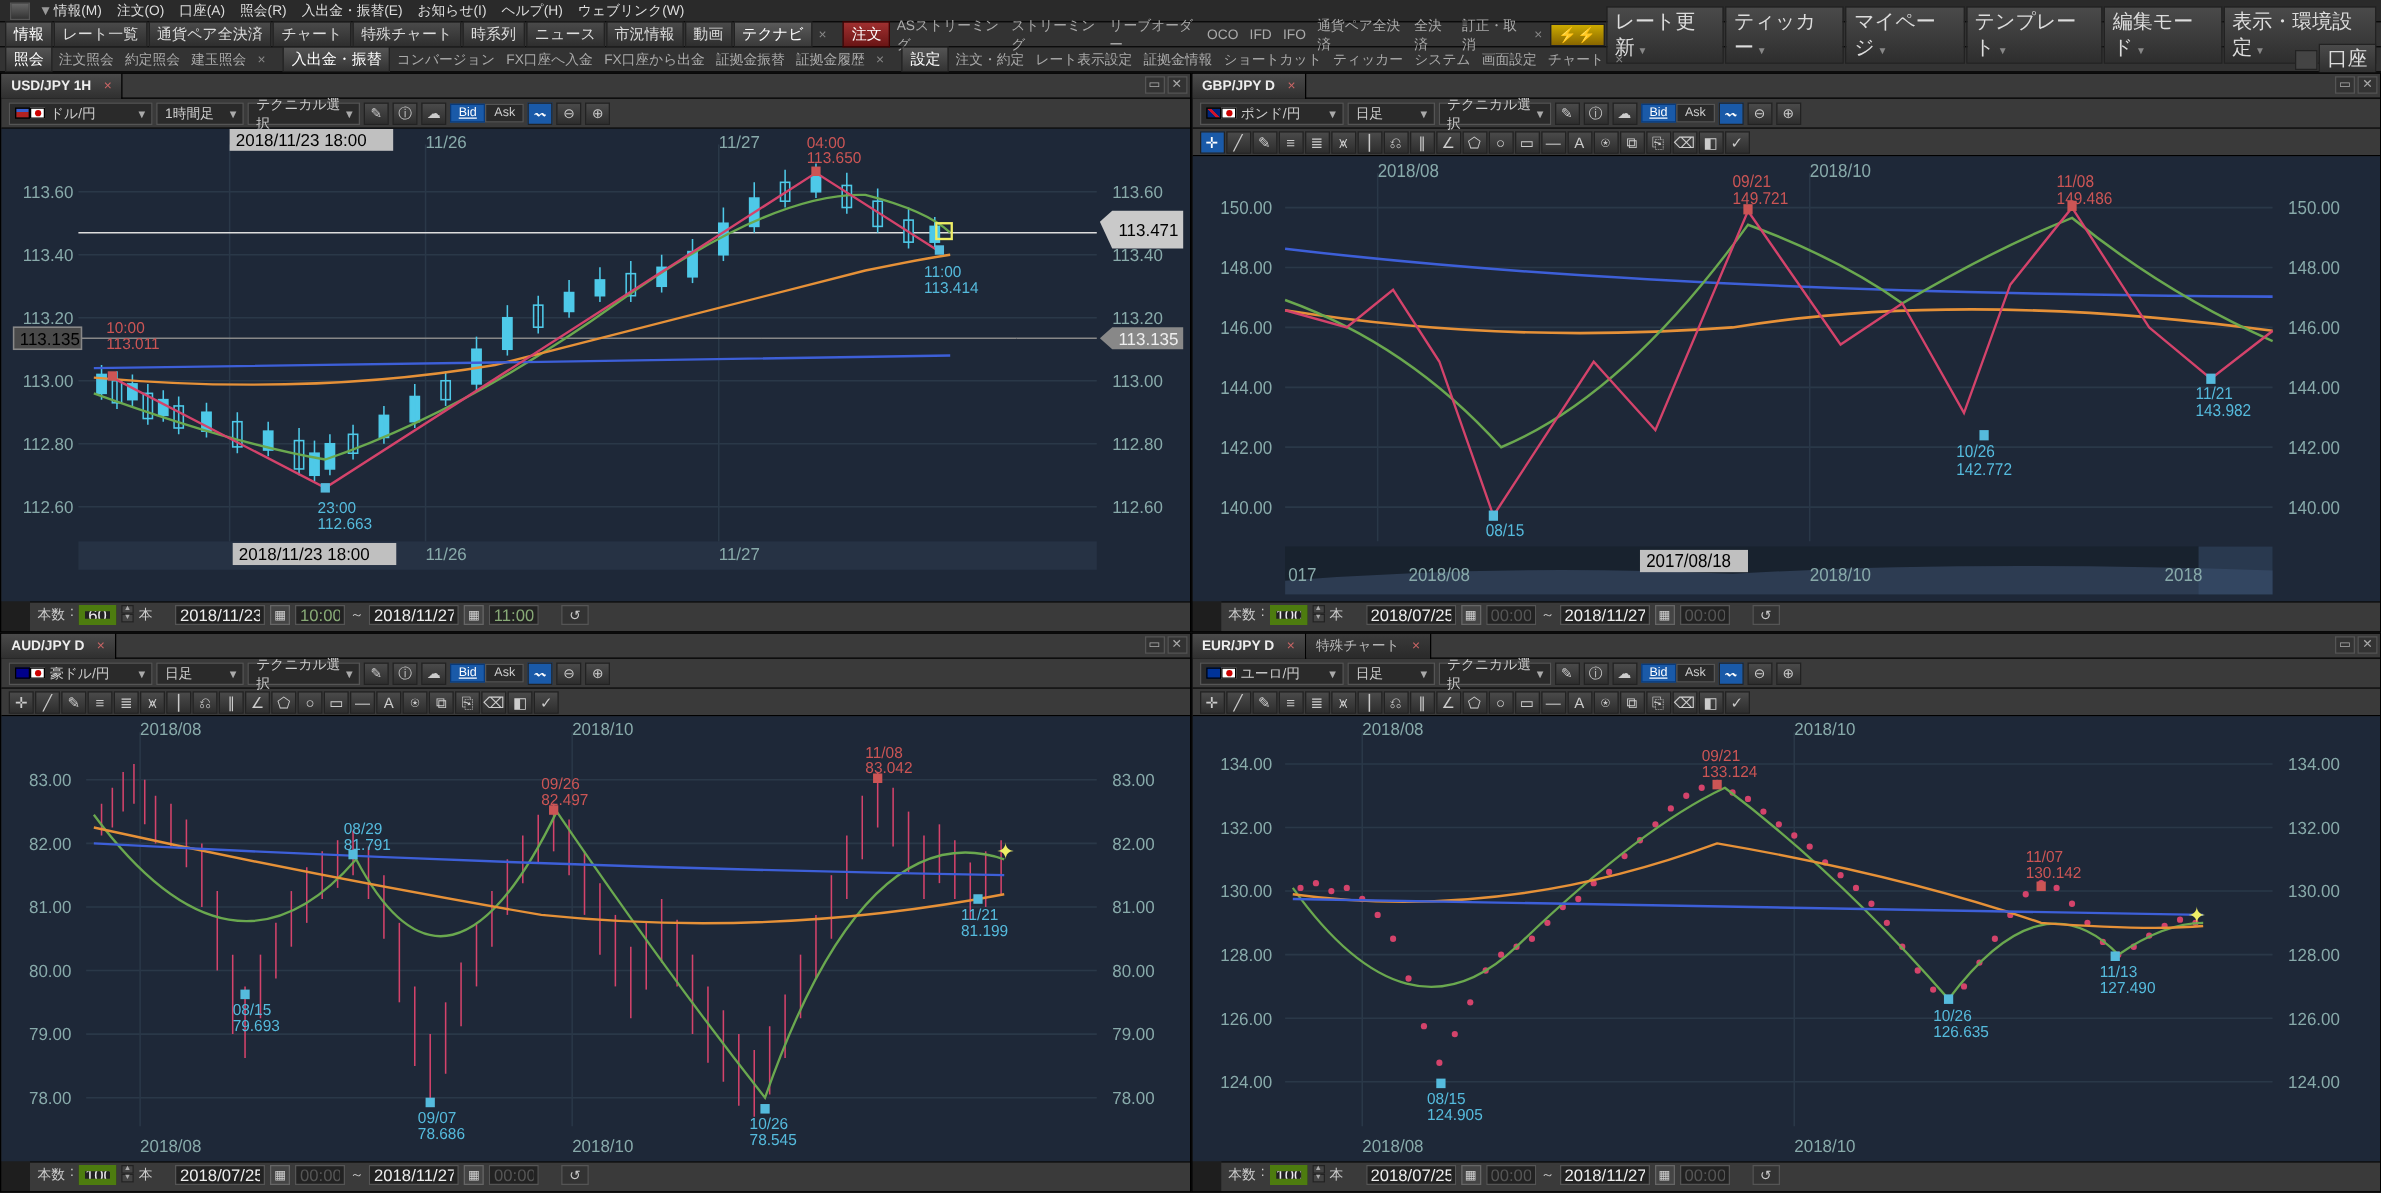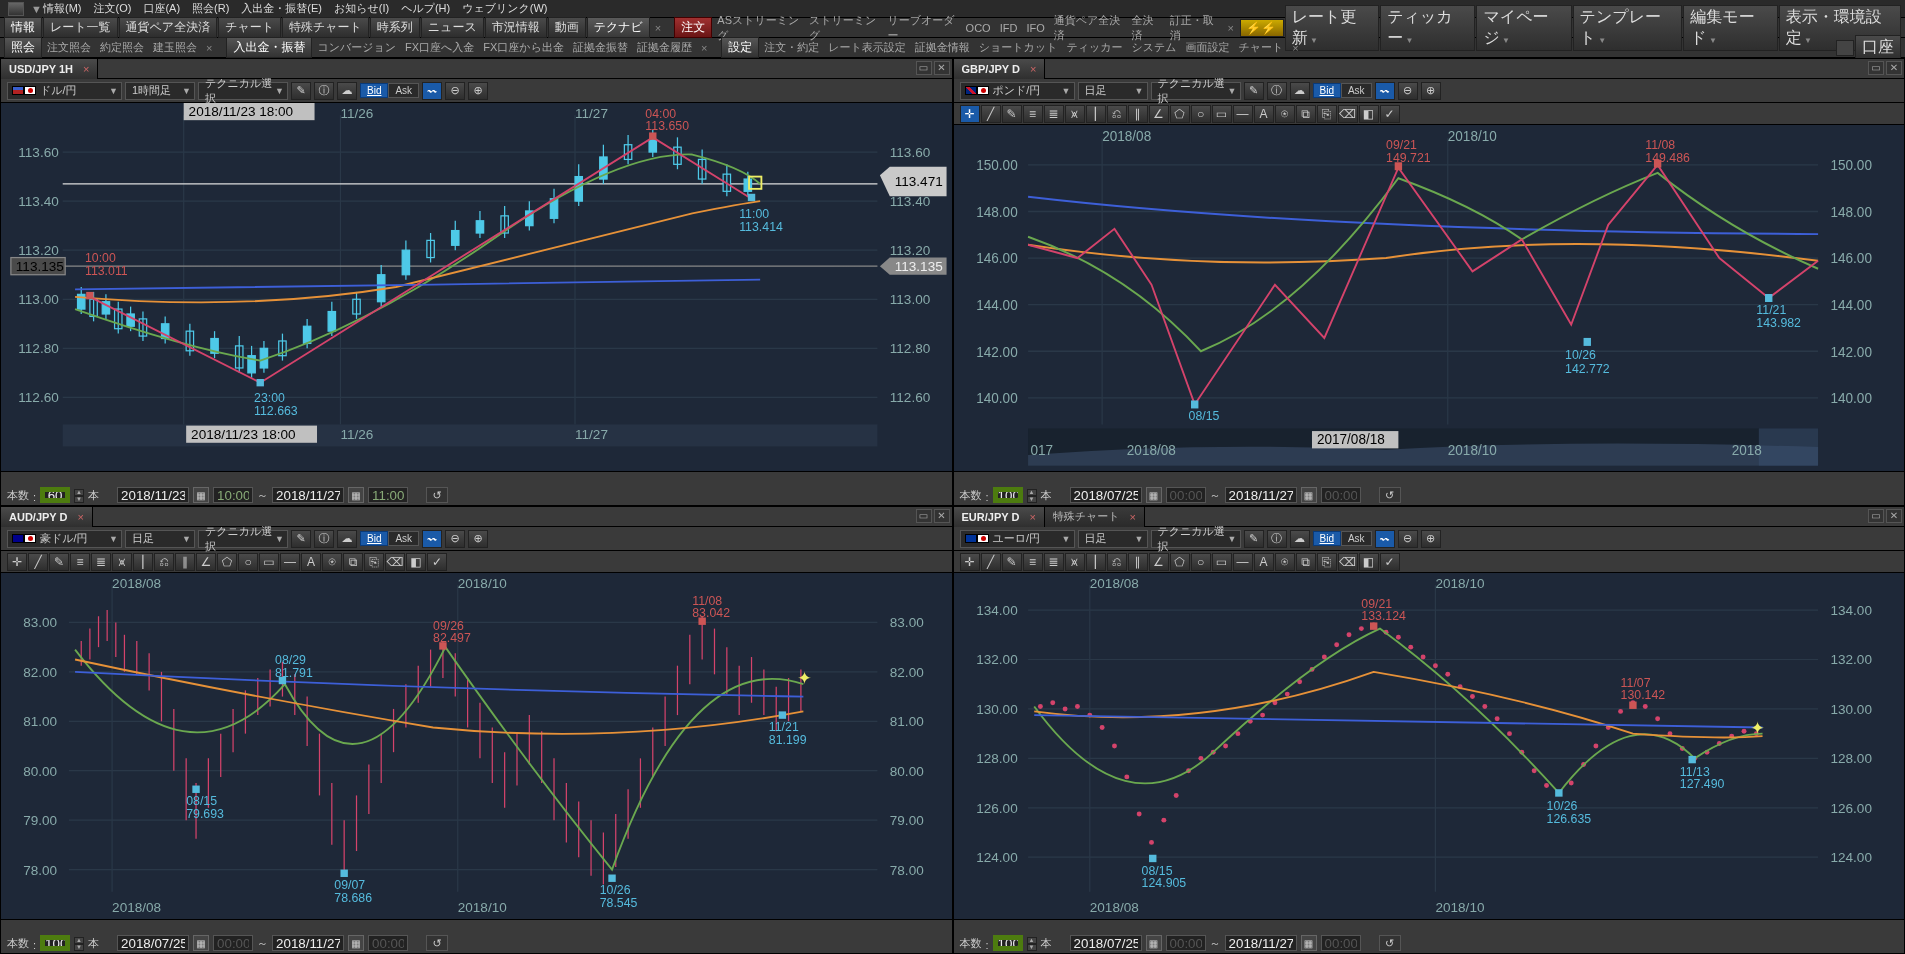--- a/index.html
+++ b/index.html
@@ -74,21 +74,21 @@
 .candle-dn { fill: #1e2838; stroke: #4ec9e8; }
 .ma1 { stroke: #6aa84f; stroke-width: 1.5; fill: none; }
 .ma2 { stroke: #e69138; stroke-width: 1.5; fill: none; }
 .ma3 { stroke: #3d5fd8; stroke-width: 1.5; fill: none; }
 .zigzag { stroke: #d4436b; stroke-width: 1.5; fill: none; }
 .price-tag { fill: #4a4a4a; stroke: #888; }
 .time-box { fill: #c0c0c0; }
 .time-box-text { fill: #000; font-size: 11px; }
 
 
-.chart-bottom { display: flex; align-items: flex-end; gap: 4px; height: 34px; padding: 2px 6px; background: #3a3a3a; border-top: 1px solid #000; font-size: 11px; color: #ccc; }
+.chart-bottom { display: flex; align-items: flex-start; gap: 4px; height: 24px; padding: 2px 6px; background: #3a3a3a; border-top: 1px solid #000; font-size: 11px; color: #ccc; margin-left: 23px; }
 .num-input { width: 30px; height: 16px; background: #222; border: 5px solid #4d7c0f; color: #eee; text-align: center; }
 .date-input { width: 72px; height: 16px; background: #222; border: 1px solid #555; color: #eee; padding: 0 3px; }
 .time-input { width: 40px; height: 16px; background: #222; border: 1px solid #555; color: #8a7; padding: 0 3px; }
 .cal-ico { width: 16px; height: 16px; background: #444; border: 1px solid #666; display: flex; align-items: center; justify-content: center; font-size: 10px; }
 .reset-btn { width: 22px; height: 16px; background: #333; border: 1px solid #555; color: #ccc; display: flex; align-items: center; justify-content: center; }
 .spin { display: inline-flex; flex-direction: column; }
 .spin div { width: 10px; height: 7px; background: #444; border: 1px solid #222; font-size: 6px; text-align: center; line-height: 5px; color: #aaa; }
 </style>
 </head>
 <body>

